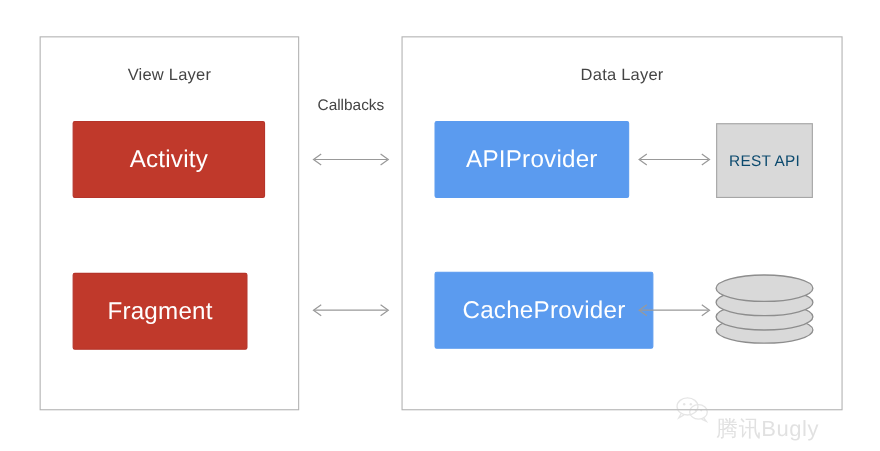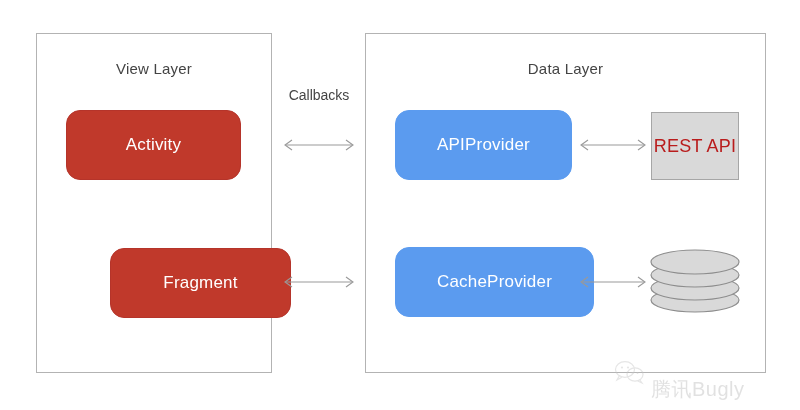--- a/index.html
+++ b/index.html
@@ -40,47 +40,47 @@
     top: 26px;
     left: 0;
     width: 100%;
     text-align: center;
     font-size: 15px;
     color: #444444;
     letter-spacing: 0.2px;
   }
   .node-box {
     position: absolute;
-    border-radius: 14px;
+    border-radius: 2px;
     box-sizing: border-box;
     display: flex;
     align-items: center;
     justify-content: center;
-    font-size: 17px;
+    font-size: 22px;
     letter-spacing: 0.2px;
   }
   .node-red {
     background: #c0392b;
     border: 1px solid #b5342a;
     color: #ffffff;
   }
   .node-blue {
     background: #5b9bef;
     border: 1px solid #5b9bef;
     color: #ffffff;
   }
   .node-gray {
     background: #d9d9d9;
     border: 1px solid #a6a6a6;
     border-radius: 0;
-    color: #b91c1c;
-    font-size: 18px;
+    color: #0c4a6e;
+    font-size: 14px;
   }
   #activity-box   { left: 66px;  top: 110px; width: 175px; height: 70px; }
-  #fragment-box   { left: 66px;  top: 248px; width: 181px; height: 70px; margin-left: 44px; }
+  #fragment-box   { left: 66px;  top: 248px; width: 159px; height: 70px; }
   #apiprovider-box   { left: 395px; top: 110px; width: 177px; height: 70px; }
   #cacheprovider-box { left: 395px; top: 247px; width: 199px; height: 70px; }
   #rest-api-box   { left: 651px; top: 112px; width: 88px;  height: 68px; }
 
   .arrow {
     position: absolute;
     height: 20px;
   }
   #arrow-activity-api    { left: 280px; top: 135px; width: 78px; }
   #arrow-fragment-cache  { left: 280px; top: 272px; width: 78px; }

